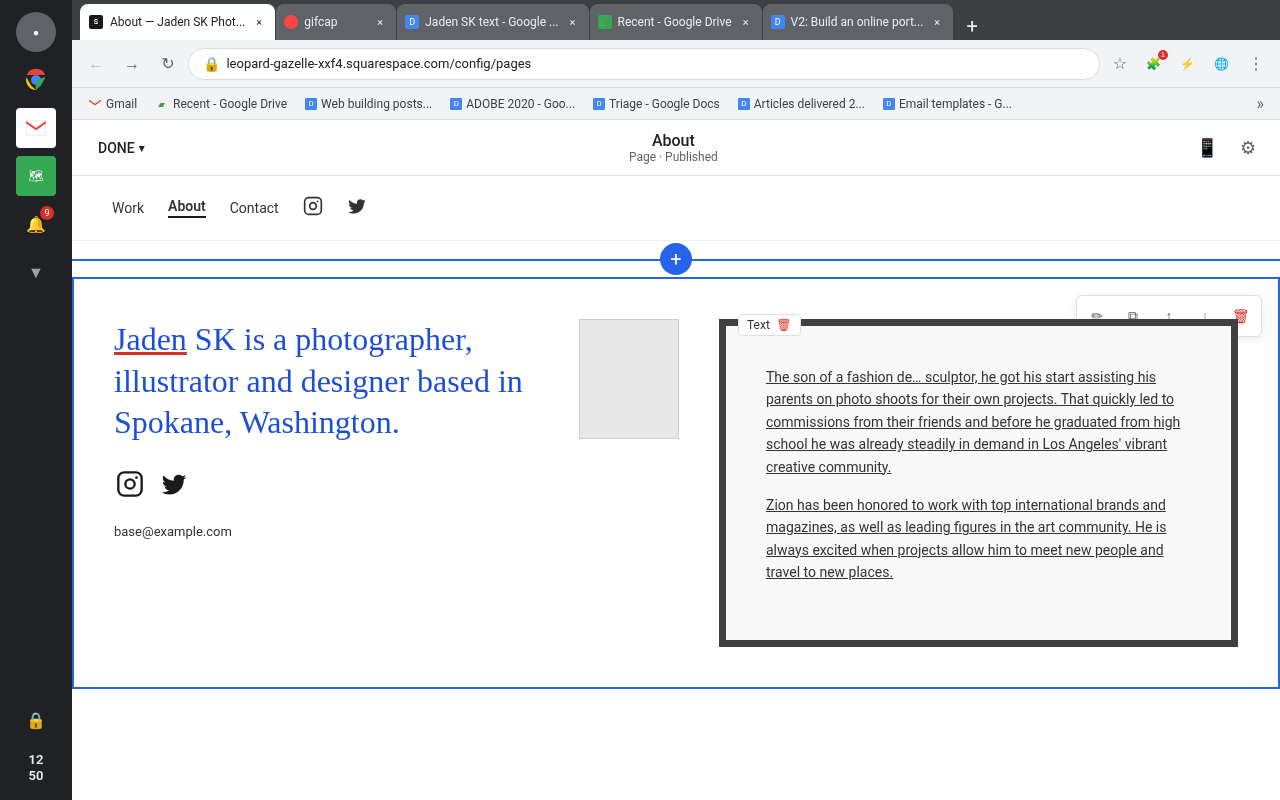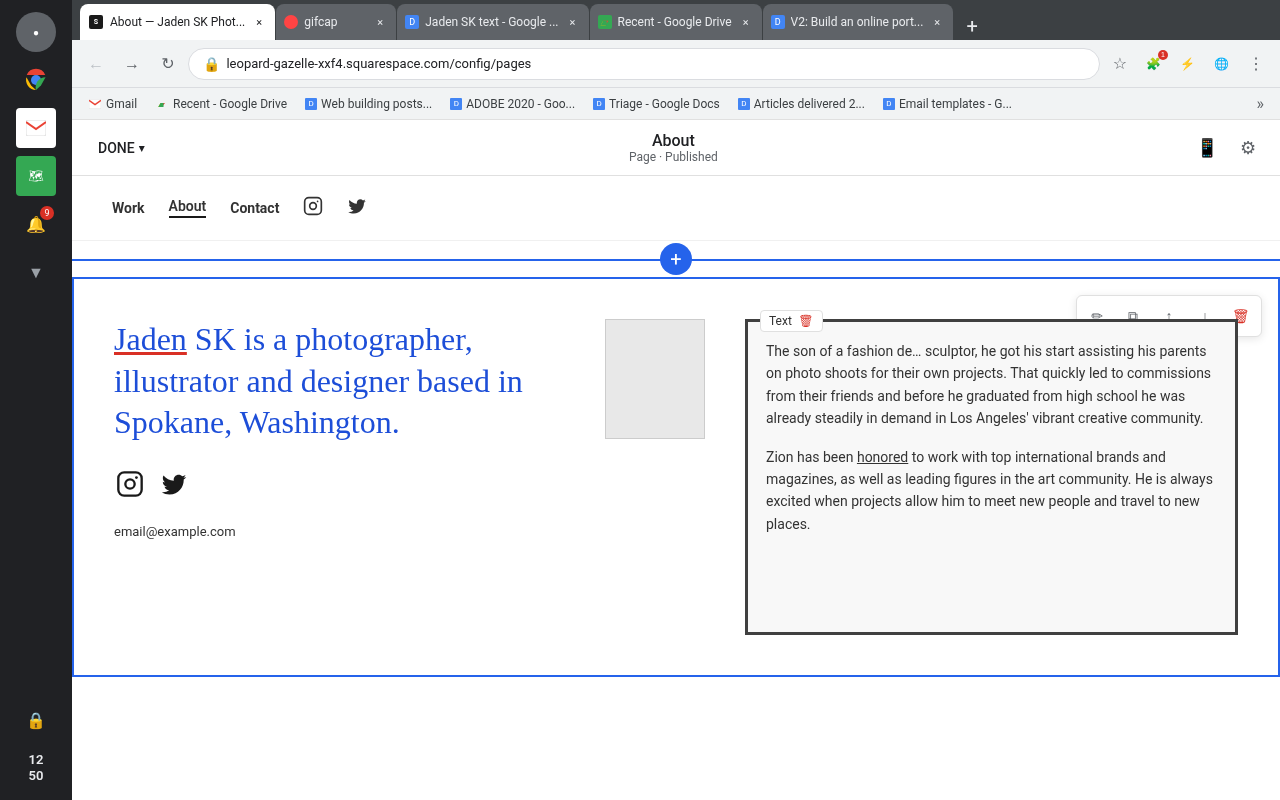--- a/index.html
+++ b/index.html
@@ -241,21 +241,20 @@
     .site-nav {
       display: flex;
       align-items: center;
       gap: 24px;
     }
     .nav-item {
       font-size: 14px;
       color: #333;
       text-decoration: none;
       cursor: pointer;
-      font-weight: bold;
     }
     .nav-item.active {
       font-weight: 600;
       border-bottom: 2px solid #1a1a1a;
       padding-bottom: 2px;
     }
     .nav-icon {
       font-size: 18px;
       color: #333;
       cursor: pointer;
@@ -369,22 +368,22 @@
     }
     .contact-made-with a {
       text-decoration: underline;
       color: #333;
     }
 
     
     .text-block {
       flex: 1;
       background: #f8f8f8;
-      border: 3px solid #404040;
-      padding: 18px;
+      border: 7px solid #404040;
+      padding: 40px;
       position: relative;
     }
     .text-label {
       position: absolute;
       top: -12px;
       left: 12px;
       background: #fff;
       border: 1px solid #e0e0e0;
       border-radius: 4px;
       padding: 2px 8px;
@@ -399,20 +398,21 @@
       display: flex; align-items: center; justify-content: center;
       cursor: pointer;
       color: #d93025;
       font-size: 12px;
     }
     .bio-text {
       font-size: 14px;
       color: #333;
       line-height: 1.6;
       margin-bottom: 16px;
+      text-decoration: underline;
     }
     .honored-link {
       text-decoration: underline;
       cursor: pointer;
     }
 
     
     .image-placeholder {
       width: 100px;
       height: 120px;
@@ -630,21 +630,21 @@
                 <circle cx="17.5" cy="6.5" r="1.2" fill="#1a1a1a" stroke="none"></circle>
               </svg>
             </span>
             <span class="social-icon">
               <svg width="28" height="28" viewBox="0 0 24 24" fill="#1a1a1a">
                 <path d="M22.46 6c-.77.35-1.6.58-2.46.69.88-.53 1.56-1.37 1.88-2.38-.83.5-1.75.85-2.72 1.05C18.37 4.5 17.26 4 16 4c-2.35 0-4.27 1.92-4.27 4.29 0 .34.04.67.11.98C8.28 9.09 5.11 7.38 3 4.79c-.37.63-.58 1.37-.58 2.15 0 1.49.75 2.81 1.91 3.56-.71 0-1.37-.2-1.95-.5v.03c0 2.08 1.48 3.82 3.44 4.21a4.22 4.22 0 0 1-1.93.07 4.28 4.28 0 0 0 4 2.98 8.521 8.521 0 0 1-5.33 1.84c-.34 0-.68-.02-1.02-.06C3.44 20.29 5.7 21 8.12 21 16 21 20.33 14.46 20.33 8.79c0-.19 0-.37-.01-.56.84-.6 1.56-1.36 2.14-2.23z"></path>
               </svg>
             </span>
           </div>
           <div class="contact-info">
-            <p class="contact-email">email@example.com</p>
+            <p class="contact-email">base@example.com</p>
           </div>
         </div>
 
         <div class="image-placeholder"></div>
 
         <div class="text-block" style="position:relative;">
           <div class="text-label">
             <span>Text</span>
             <span class="text-label-delete">🗑</span>
           </div>

